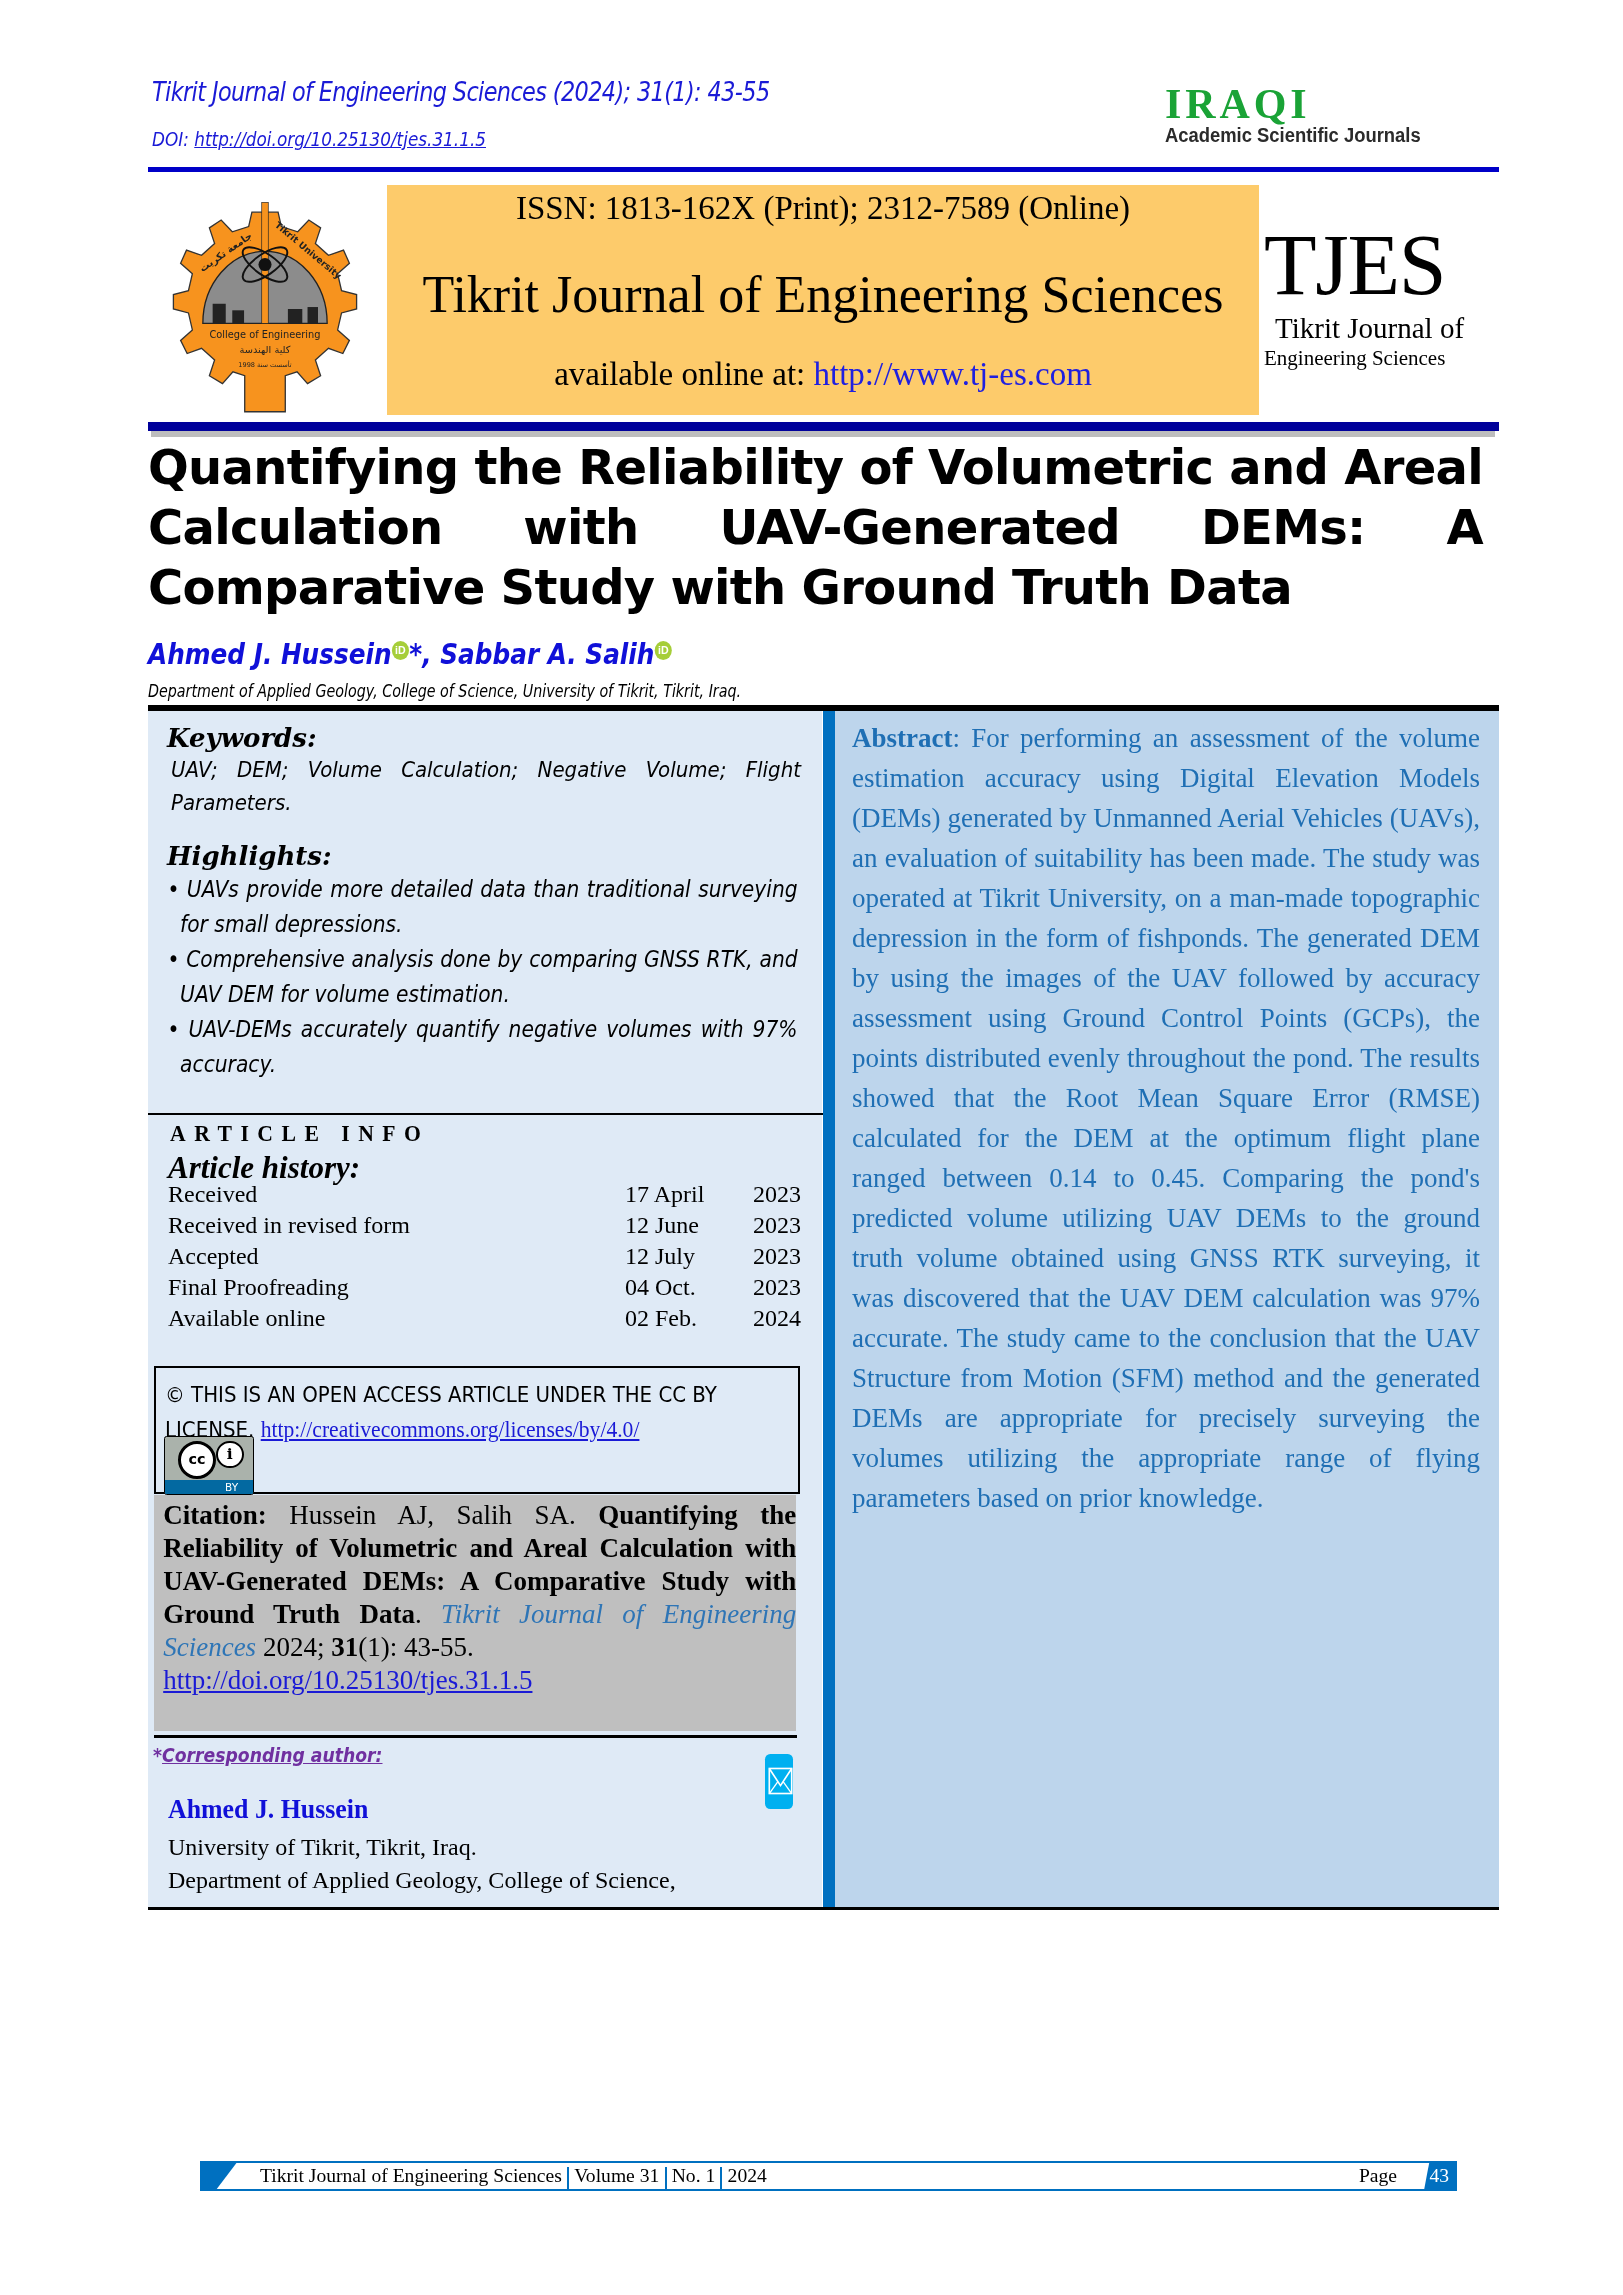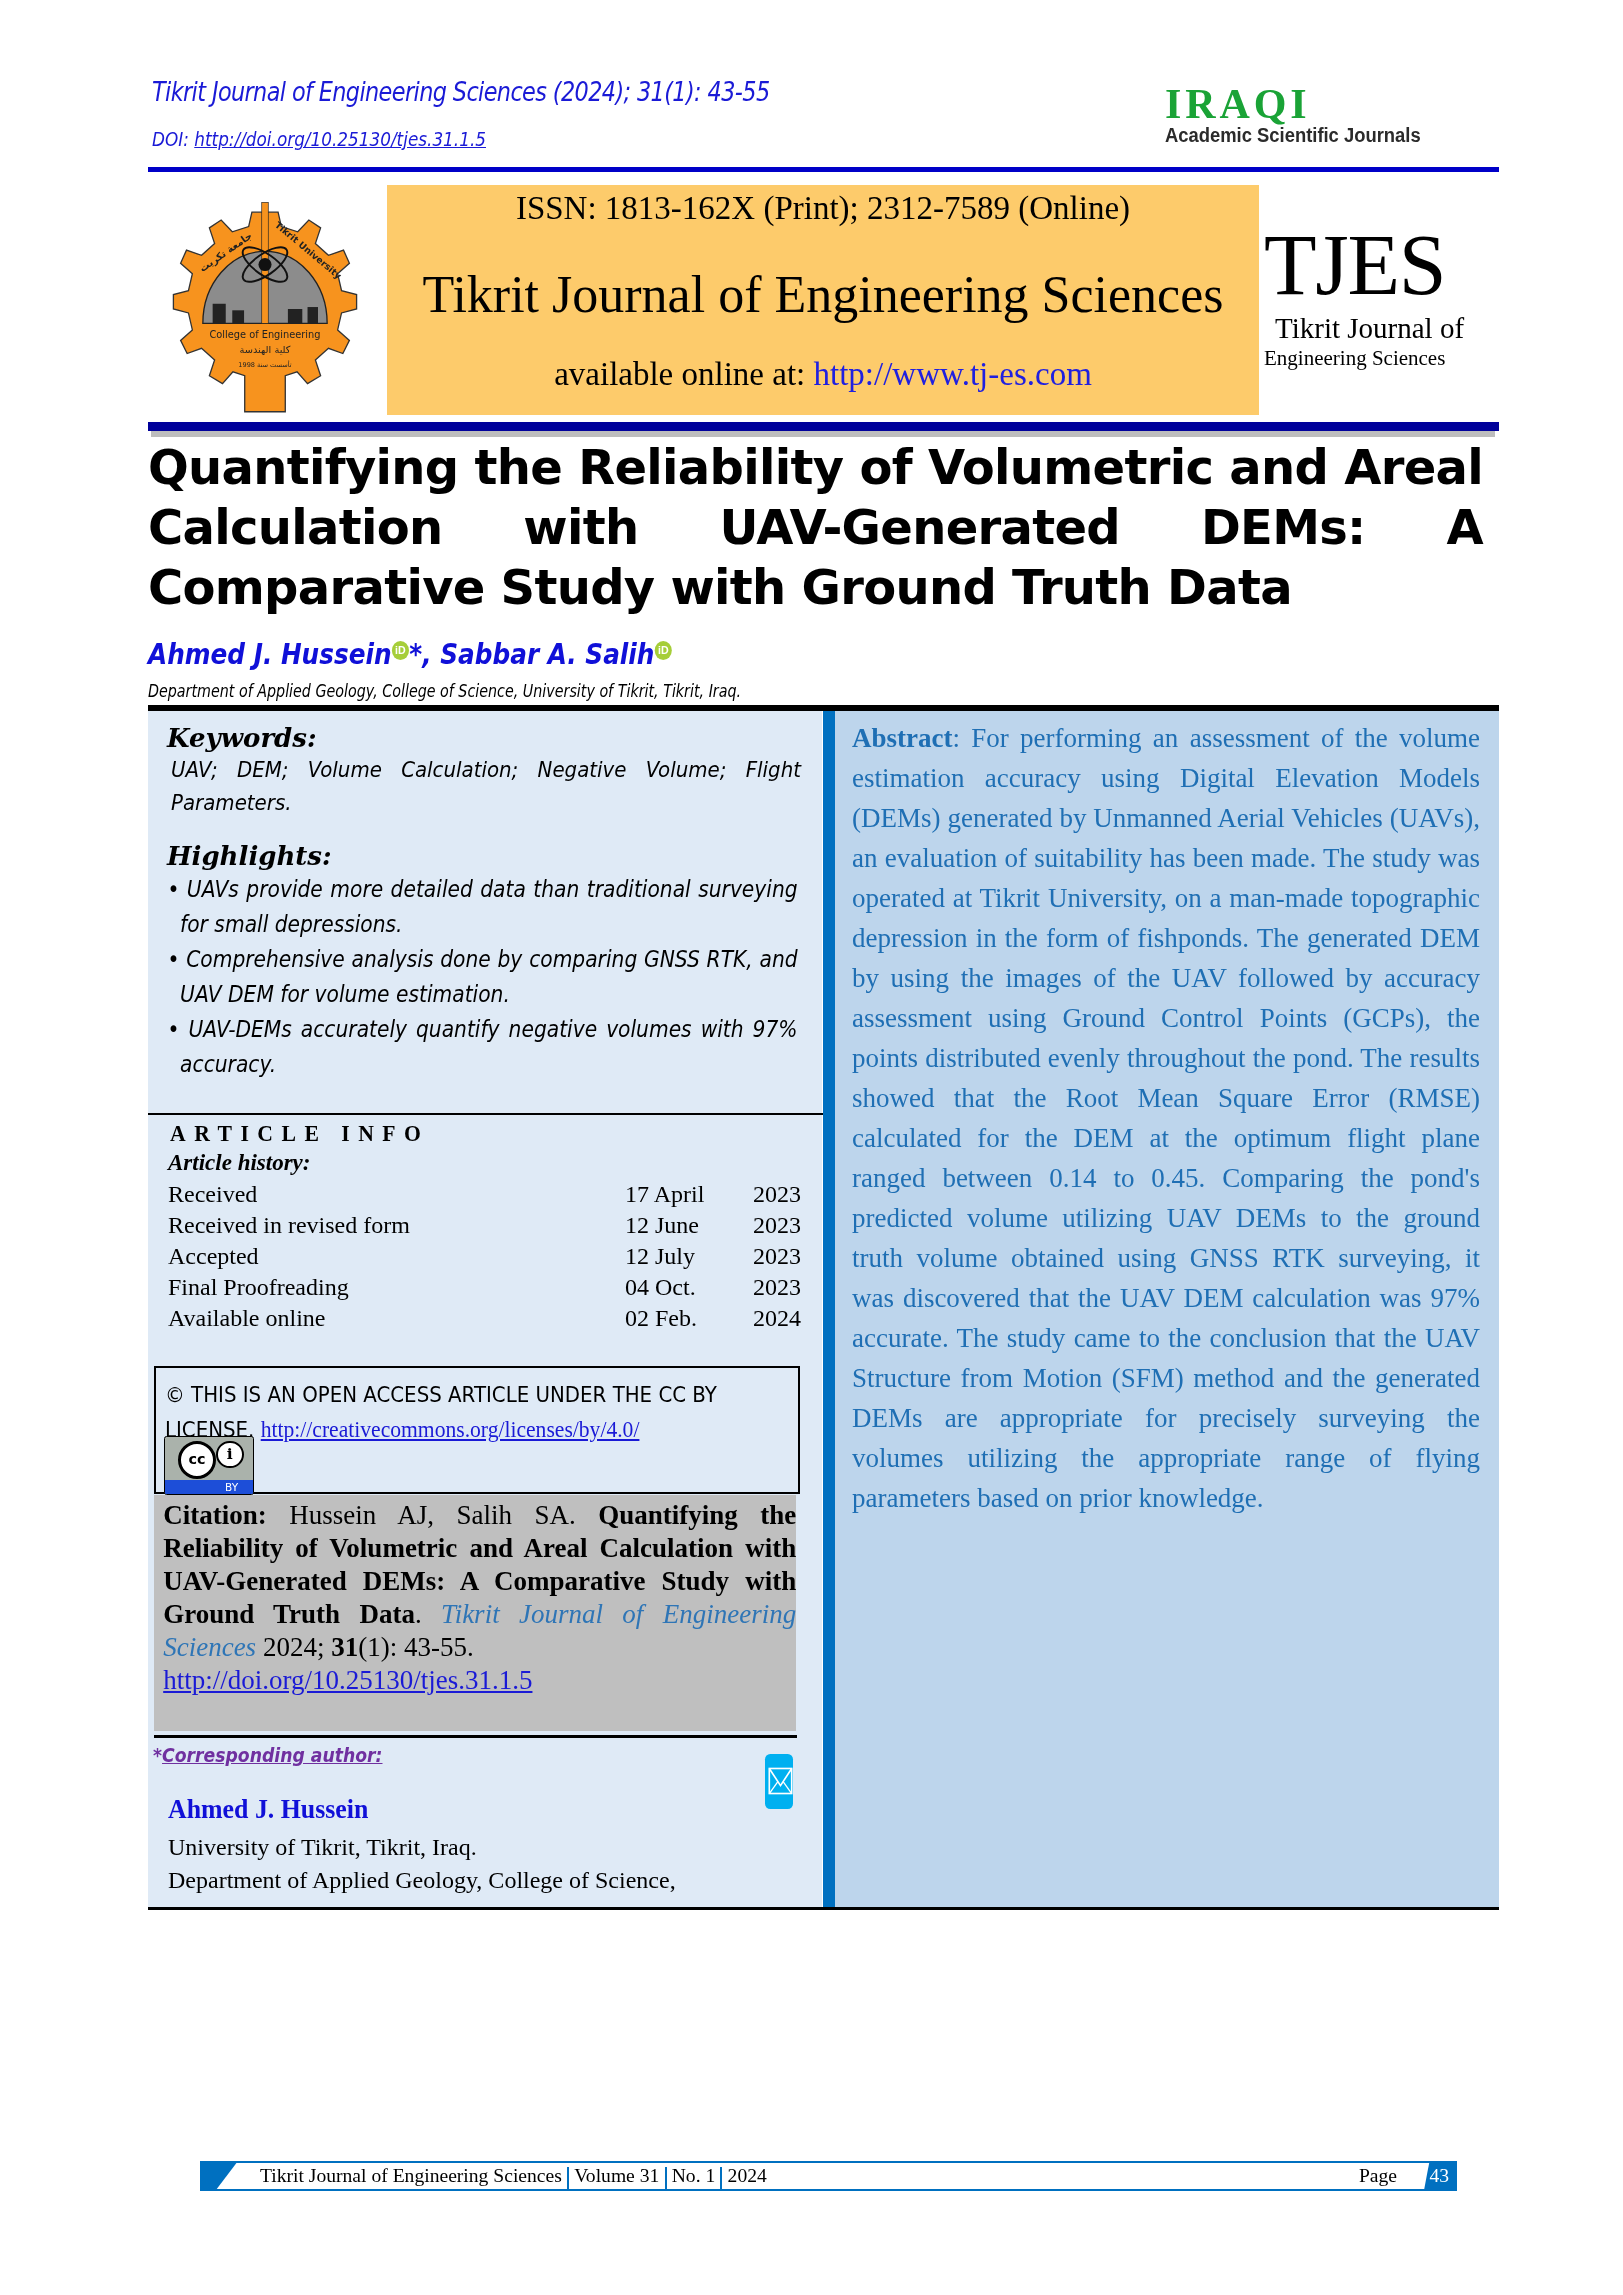--- a/index.html
+++ b/index.html
@@ -40,34 +40,34 @@
   
   #leftcol { left:148px; top:711px; width:674px; height:1196px; background:#dfeaf6; }
   #kw-h { left:167px; top:723px; font-family:"DejaVu Serif", serif; font-weight:bold; font-style:italic; font-size:26px; }
   #kw-t { left:171px; top:753px; width:635px; font-family:"DejaVu Sans", sans-serif; font-style:italic; font-size:22px; line-height:33px; text-align:justify; transform:scaleX(0.9); transform-origin:left; width:700px; }
   #hl-h { left:167px; top:841px; font-family:"DejaVu Serif", serif; font-weight:bold; font-style:italic; font-size:26px; }
   #hl-list { left:164px; top:872px; width:720px; margin:0; padding:0; list-style:none; font-family:"DejaVu Sans", sans-serif; font-style:italic; font-size:23px; line-height:35px; transform:scaleX(0.88); transform-origin:left; }
   #hl-list li { text-align:justify; text-align-last:left; padding-left:18.3px; text-indent:-14.4px; }
   #hl-list li::before { content:"• "; font-style:normal; }
   #rule-ai { left:148px; top:1113px; width:675px; height:2px; background:#000; }
   #ai-h { left:170px; top:1120px; font-size:23.6px; font-weight:bold; letter-spacing:9.2px; transform:scaleX(0.92); transform-origin:left; }
-  #ai-sub { left:168px; top:1150px; font-size:23px; font-weight:bold; font-style:italic; }
+  #ai-sub { left:168px; top:1150px; font-size:31px; font-weight:bold; font-style:italic; }
   #hist { left:168px; top:1179px; width:633px; font-size:24px; line-height:31px; }
   #hist .row { display:flex; }
   #hist .lbl { flex:1; }
   #hist .date { width:111px; }
   #hist .yr { width:65px; text-align:right; }
 
   #lic { left:154px; top:1366px; width:633px; height:124px; border:2px solid #000; padding:0 0 0 9.2px; }
   #lic .t { font-family:"DejaVu Sans", sans-serif; font-size:22px; line-height:35px; transform:scaleX(0.9); transform-origin:left; white-space:nowrap; margin-top:9.2px; }
   #lic .u { font-family:"Liberation Serif", serif; color:#1a1ad6; text-decoration:underline; font-size:24px; }
   #ccbadge { left:164px; top:1436px; width:88px; height:57px; background:#aab2ab; border:1.3px solid #000; border-radius:2.6px; overflow:hidden; }
   #ccbadge .cc { position:absolute; left:13px; top:3.9px; width:38px; height:38px; border-radius:50%; background:#fff; border:3.3px solid #000; box-sizing:border-box; font-family:"DejaVu Sans", sans-serif; font-weight:bold; font-size:14.4px; line-height:31px; text-align:center; }
   #ccbadge .by-i { position:absolute; left:51px; top:3.9px; width:27.5px; height:27.5px; border-radius:50%; background:#fff; border:2.6px solid #000; box-sizing:border-box; font-weight:bold; font-size:15.7px; line-height:22px; text-align:center; font-family:"DejaVu Serif", serif; }
-  #ccbadge .bybar { position:absolute; left:0; right:0; bottom:0; height:14.4px; background:#1d4ed8; color:#fff; font-family:"DejaVu Sans", sans-serif; font-size:10.5px; line-height:14.4px; text-align:left; padding-left:60px; }
+  #ccbadge .bybar { position:absolute; left:0; right:0; bottom:0; height:14.4px; background:#0369a1; color:#fff; font-family:"DejaVu Sans", sans-serif; font-size:10.5px; line-height:14.4px; text-align:left; padding-left:60px; }
 
   #cite { left:154px; top:1495px; width:633px; height:232px; background:#bfbfbf; padding:3.9px 0 0 9.2px; font-size:27px; line-height:33px; text-align:justify; }
   #cite .b { font-weight:bold; }
   #cite .j { font-style:italic; color:#2e75b6; }
   #cite .d { color:#1a1ad6; text-decoration:underline; }
   #rule-cite { left:154px; top:1735px; width:643px; height:2.6px; background:#000; }
 
   #corr-h { left:153px; top:1744px; font-family:"DejaVu Sans", sans-serif; font-style:italic; font-weight:bold; font-size:19.6px; color:#7030a0; transform:scaleX(0.88); transform-origin:left; white-space:nowrap; }
   #corr-h .u { text-decoration:underline; }
   #mail { left:766px; top:1754px; width:29px; height:54px; }

